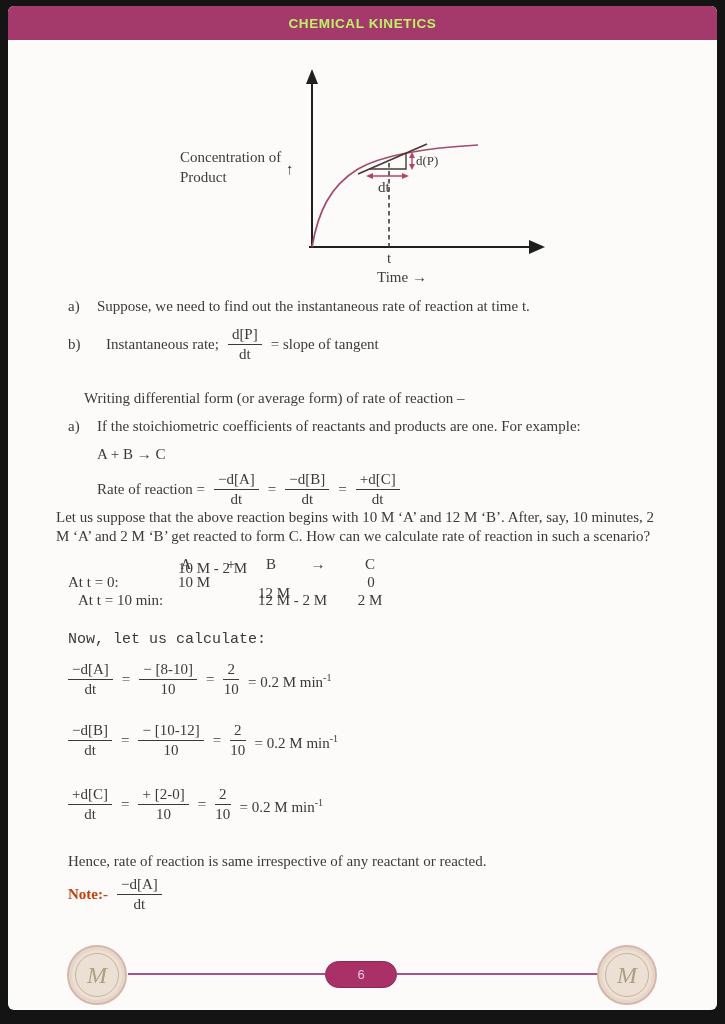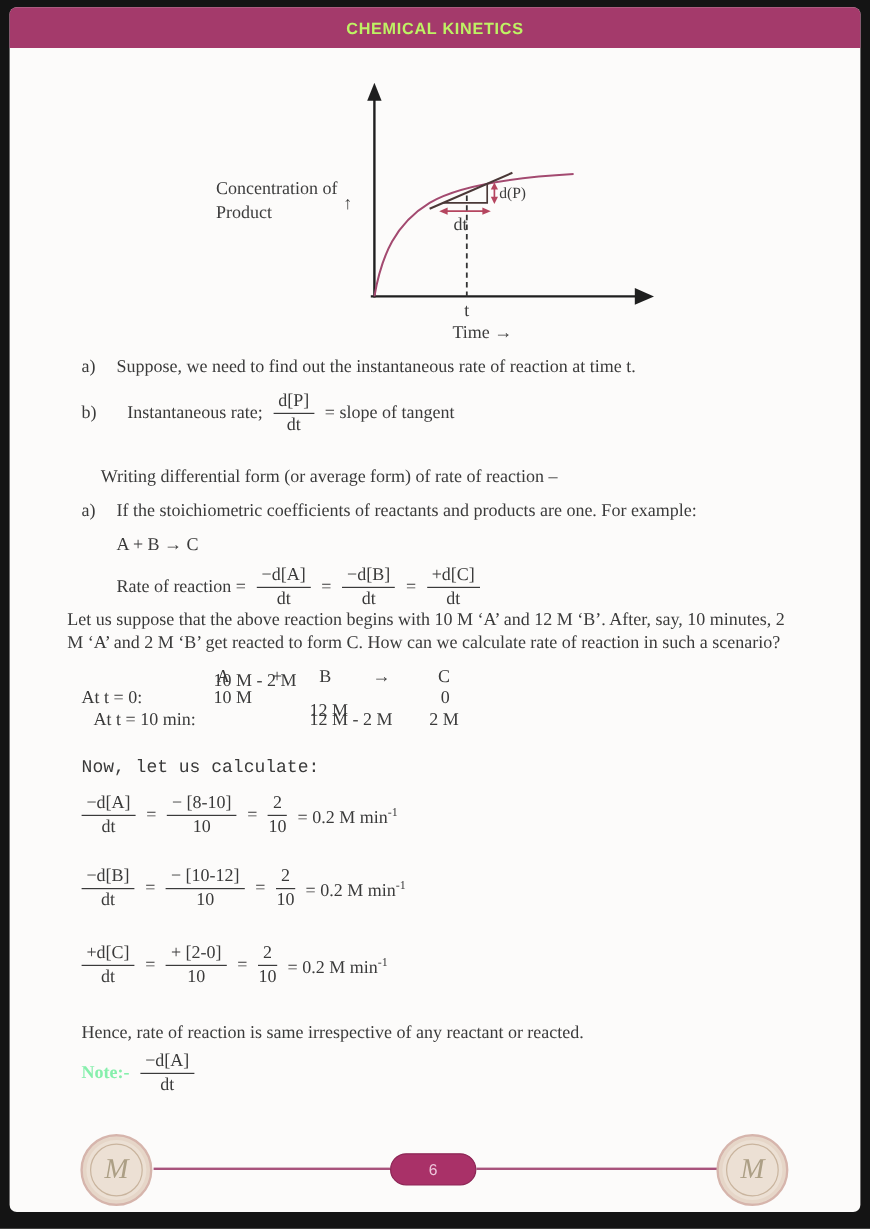--- a/index.html
+++ b/index.html
@@ -39,21 +39,21 @@
   .graph .small { font-size:13px; }
   
   .tblock { position:absolute; font-size:15px; line-height:19px; }
   .lettered { display:flex; }
   .marker { display:inline-block; width:29px; flex:0 0 29px; }
   .eqrow { display:flex; align-items:center; gap:9px; }
   .frac { display:inline-flex; flex-direction:column; align-items:center; line-height:17px; }
   .frac .num { padding:0 4px 1px; border-bottom:1.4px solid #3a3a3a; white-space:nowrap; }
   .frac .den { padding-top:1px; white-space:nowrap; }
   .result sup { font-size:10px; }
-  .note-label { color:#86efac; font-weight:bold; }
+  .note-label { color:#c2410c; font-weight:bold; }
   .tcell { position:absolute; font-size:15px; white-space:nowrap; }
   .cc { transform:translateX(-50%); }
   
   .fline { position:absolute; top:973px; height:1.5px; background:#a8537c; }
   .medallion {
     position:absolute; width:60px; height:60px; border-radius:50%;
     background:#ece0d4; border:2px solid #d6b5ac;
     box-shadow: inset 0 0 0 3px #e6d6c8;
     display:flex; align-items:center; justify-content:center;
   }

